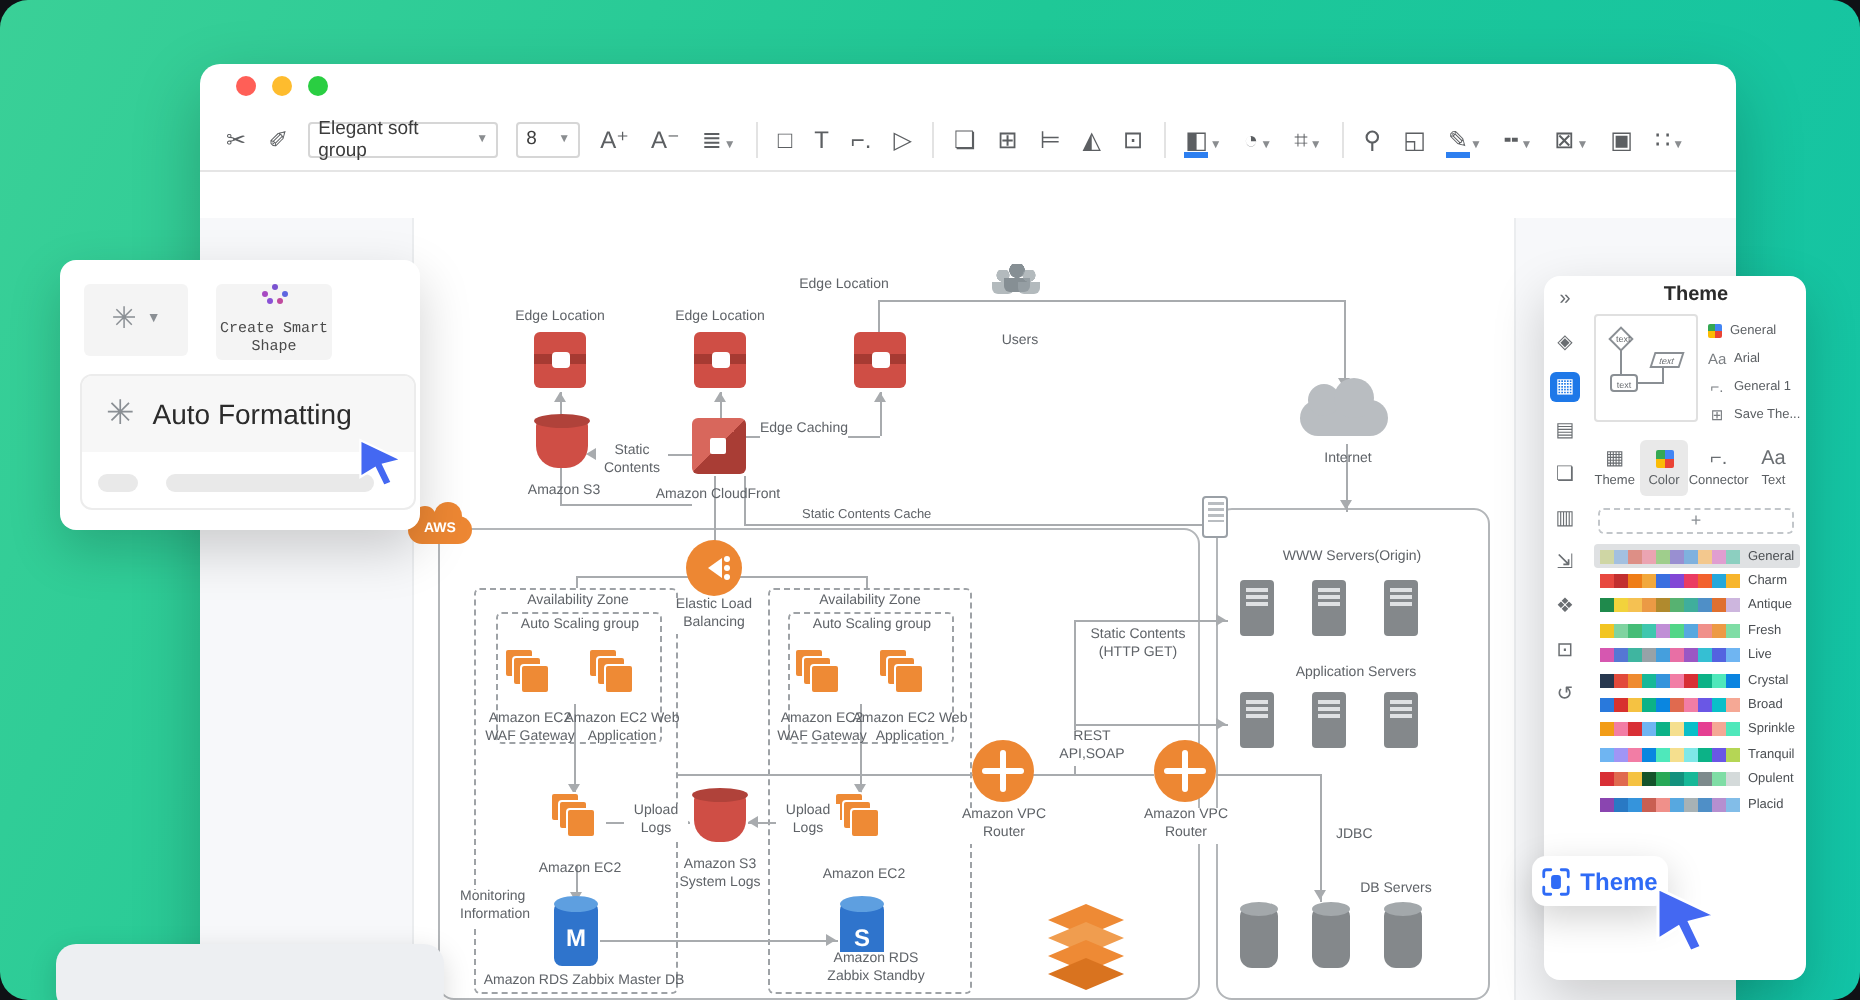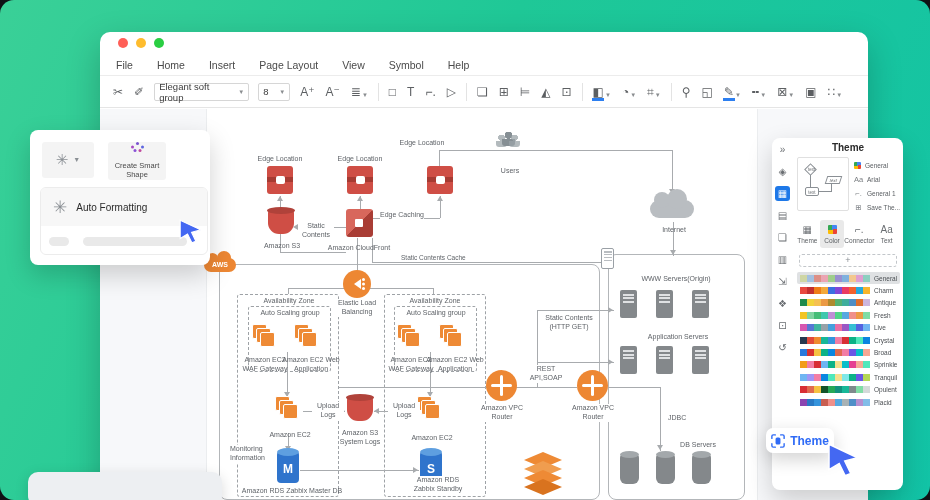--- a/index.html
+++ b/index.html
@@ -89,28 +89,28 @@
   .emr .l2{top:9px;background:#f09d4f;}.emr .l3{top:18px;}.emr .l4{top:27px;background:#d9731f;}
   
   .popup{position:absolute;left:30px;top:130px;width:180px;height:135px;background:#fff;border-radius:8px;
          box-shadow:0 10px 26px rgba(0,0,0,.18);}
   .popup .row{display:flex;gap:14px;padding:12px 0 0 12px;}
   .pbtn{background:#f4f4f4;border-radius:3px;display:flex;flex-direction:column;align-items:center;justify-content:center;
         font-size:7.5px;color:#4a4a4a;text-align:center;line-height:1.3;}
   .pbtn1{width:52px;height:36px;flex-direction:row;gap:5px;}
   .pbtn1 .spark{font-size:15px;color:#8a8f94;}
   .pbtn1 .caret{font-size:7px;color:#8a8f94;}
-  .pbtn2{width:58px;height:38px;gap:17px;}
+  .pbtn2{width:58px;height:38px;gap:17px;font-family:Liberation Mono, monospace;}
   .dots{position:relative;width:12px;height:10px;}
   .dots:before{content:"";position:absolute;left:5px;top:0;width:3px;height:3px;border-radius:50%;background:#7a52d0;
       box-shadow:-5px 3.5px 0 #a64ac2,5px 3.5px 0 #5e66e0,-2.5px 7px 0 #8a52d6,2.5px 7px 0 #c04a9e;}
   .subcard{position:absolute;left:10px;top:57px;width:168px;height:68px;border:1px solid #ececec;border-radius:6px;overflow:hidden;}
   .subcard .hd{height:38px;background:#f7f7f7;display:flex;align-items:center;gap:9px;padding-left:12px;}
   .subcard .spark{font-size:17px;color:#8a8f94;}
-  .subcard .af{font-size:10px;color:#2b2b2b;}
+  .subcard .af{font-size:14px;color:#2b2b2b;}
   .pills{display:flex;gap:14px;align-items:center;padding:11px 0 0 8px;}
   .pill{height:9px;border-radius:5px;background:#e9e9e9;}
   
   .panel{position:absolute;left:772px;top:138px;width:131px;height:352px;background:#fff;border-radius:8px;
          box-shadow:0 10px 26px rgba(0,0,0,.18);}
   .strip{position:absolute;left:0;top:0;width:21px;bottom:0;display:flex;flex-direction:column;align-items:center;padding-top:4px;}
   .strip .si{width:15px;height:15px;margin-bottom:7px;border-radius:3px;display:flex;align-items:center;justify-content:center;
              font-size:10px;color:#6a6e72;}
   .strip .si.sel{background:#1e78e8;color:#fff;}
   .ptitle{position:absolute;left:21px;right:0;top:4px;text-align:center;font-size:10px;font-weight:bold;color:#2b2b2b;}
@@ -148,29 +148,20 @@
 <body>
 
 <div class="stage">
 
   <div class="window">
     <div class="titlebar">
       <span class="tl" style="background:#ff5f57"></span>
       <span class="tl" style="background:#febc2e"></span>
       <span class="tl" style="background:#2ace42"></span>
     </div>
-    <div class="menubar" id="menubar">
-        <span class="menu-item">File</span>
-        <span class="menu-item">Home</span>
-        <span class="menu-item">Insert</span>
-        <span class="menu-item">Page Layout</span>
-        <span class="menu-item">View</span>
-        <span class="menu-item">Symbol</span>
-        <span class="menu-item">Help</span>
-      </div>
     <div class="toolbar" id="toolbar">
         <span class="tb-icon">
           <span>✂</span>
         </span>
         <span class="tb-icon">
           <span>✐</span>
         </span>
         <span class="tb-select" style="width: 95px;">
           <span>Elegant soft group</span>
           <span class="caret">▼</span>

